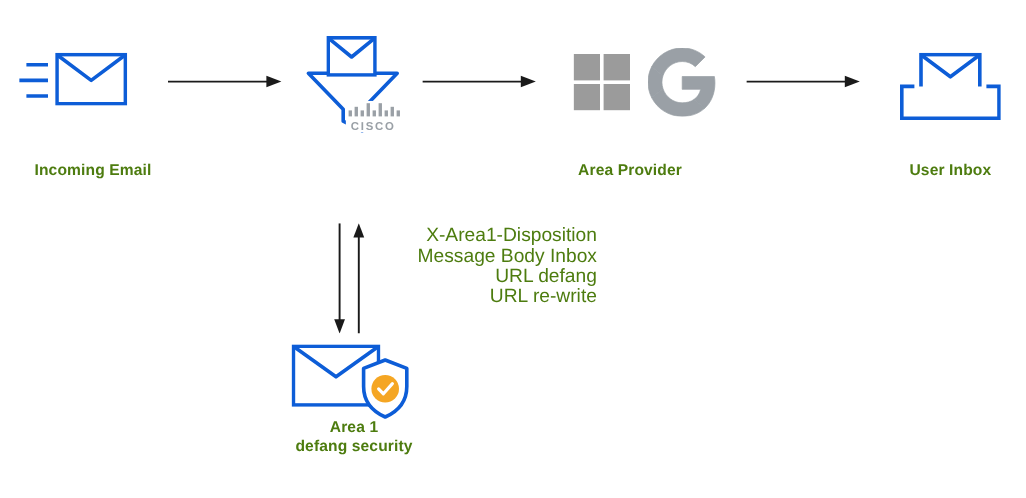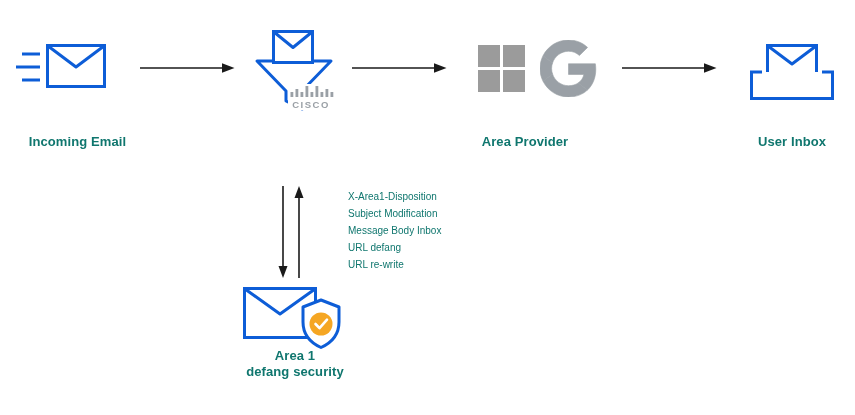--- a/index.html
+++ b/index.html
@@ -2,23 +2,23 @@
 <html><head>
 <meta charset="utf-8">
 <style>
   html,body{margin:0;padding:0;background:#ffffff;}
   .canvas{
     position:relative;width:855px;height:415px;background:#ffffff;
     font-family:"Liberation Sans","DejaVu Sans",sans-serif;color:#111111;overflow:hidden;
   }
   .abs{position:absolute;}
   .label{
-    font-size:13px;font-weight:600;text-align:center;line-height:16px;letter-spacing:.1px;color:#0f766e;
+    font-size:13px;font-weight:600;text-align:center;line-height:16px;letter-spacing:.1px;color:#4d7c0f;
   }
-  .mods{font-size:10px;font-weight:400;line-height:17px;color:#0f766e;}
+  .mods{font-size:16px;font-weight:400;line-height:17px;color:#4d7c0f;text-align:right;}
   svg{display:block;}
 </style>
 </head>
 <body>
 
 <div class="canvas">
 
   <div class="abs" style="left:16px;top:50px">
     <svg width="26" height="36" viewBox="0 0 26 36">
       <line x1="6" y1="4" x2="24" y2="4" stroke="#0d5dd7" stroke-width="3"></line>
@@ -113,21 +113,20 @@
     <svg width="40" height="92" viewBox="0 0 40 92">
       <line x1="11" y1="0" x2="11" y2="81" stroke="#1a1a1a" stroke-width="1.6"></line>
       <polygon points="6.5,80 11,92 15.5,80" fill="#1a1a1a"></polygon>
       <line x1="27" y1="92" x2="27" y2="11" stroke="#1a1a1a" stroke-width="1.6"></line>
       <polygon points="22.5,12 27,0 31.5,12" fill="#1a1a1a"></polygon>
     </svg>
   </div>
 
   <div class="abs mods" style="left:348px;top:188px">
     <div>X-Area1-Disposition</div>
-    <div>Subject Modification</div>
     <div>Message Body Inbox</div>
     <div>URL defang</div>
     <div>URL re-write</div>
   </div>
 
   <div class="abs" style="left:243px;top:287px">
     <svg width="74" height="52" viewBox="0 0 74 52">
       <rect x="1.5" y="1.5" width="71" height="49" fill="#ffffff" stroke="#0d5dd7" stroke-width="3"></rect>
       <path d="M2 2 L37 27 L72 2" fill="none" stroke="#0d5dd7" stroke-width="3" stroke-linejoin="round"></path>
     </svg>

